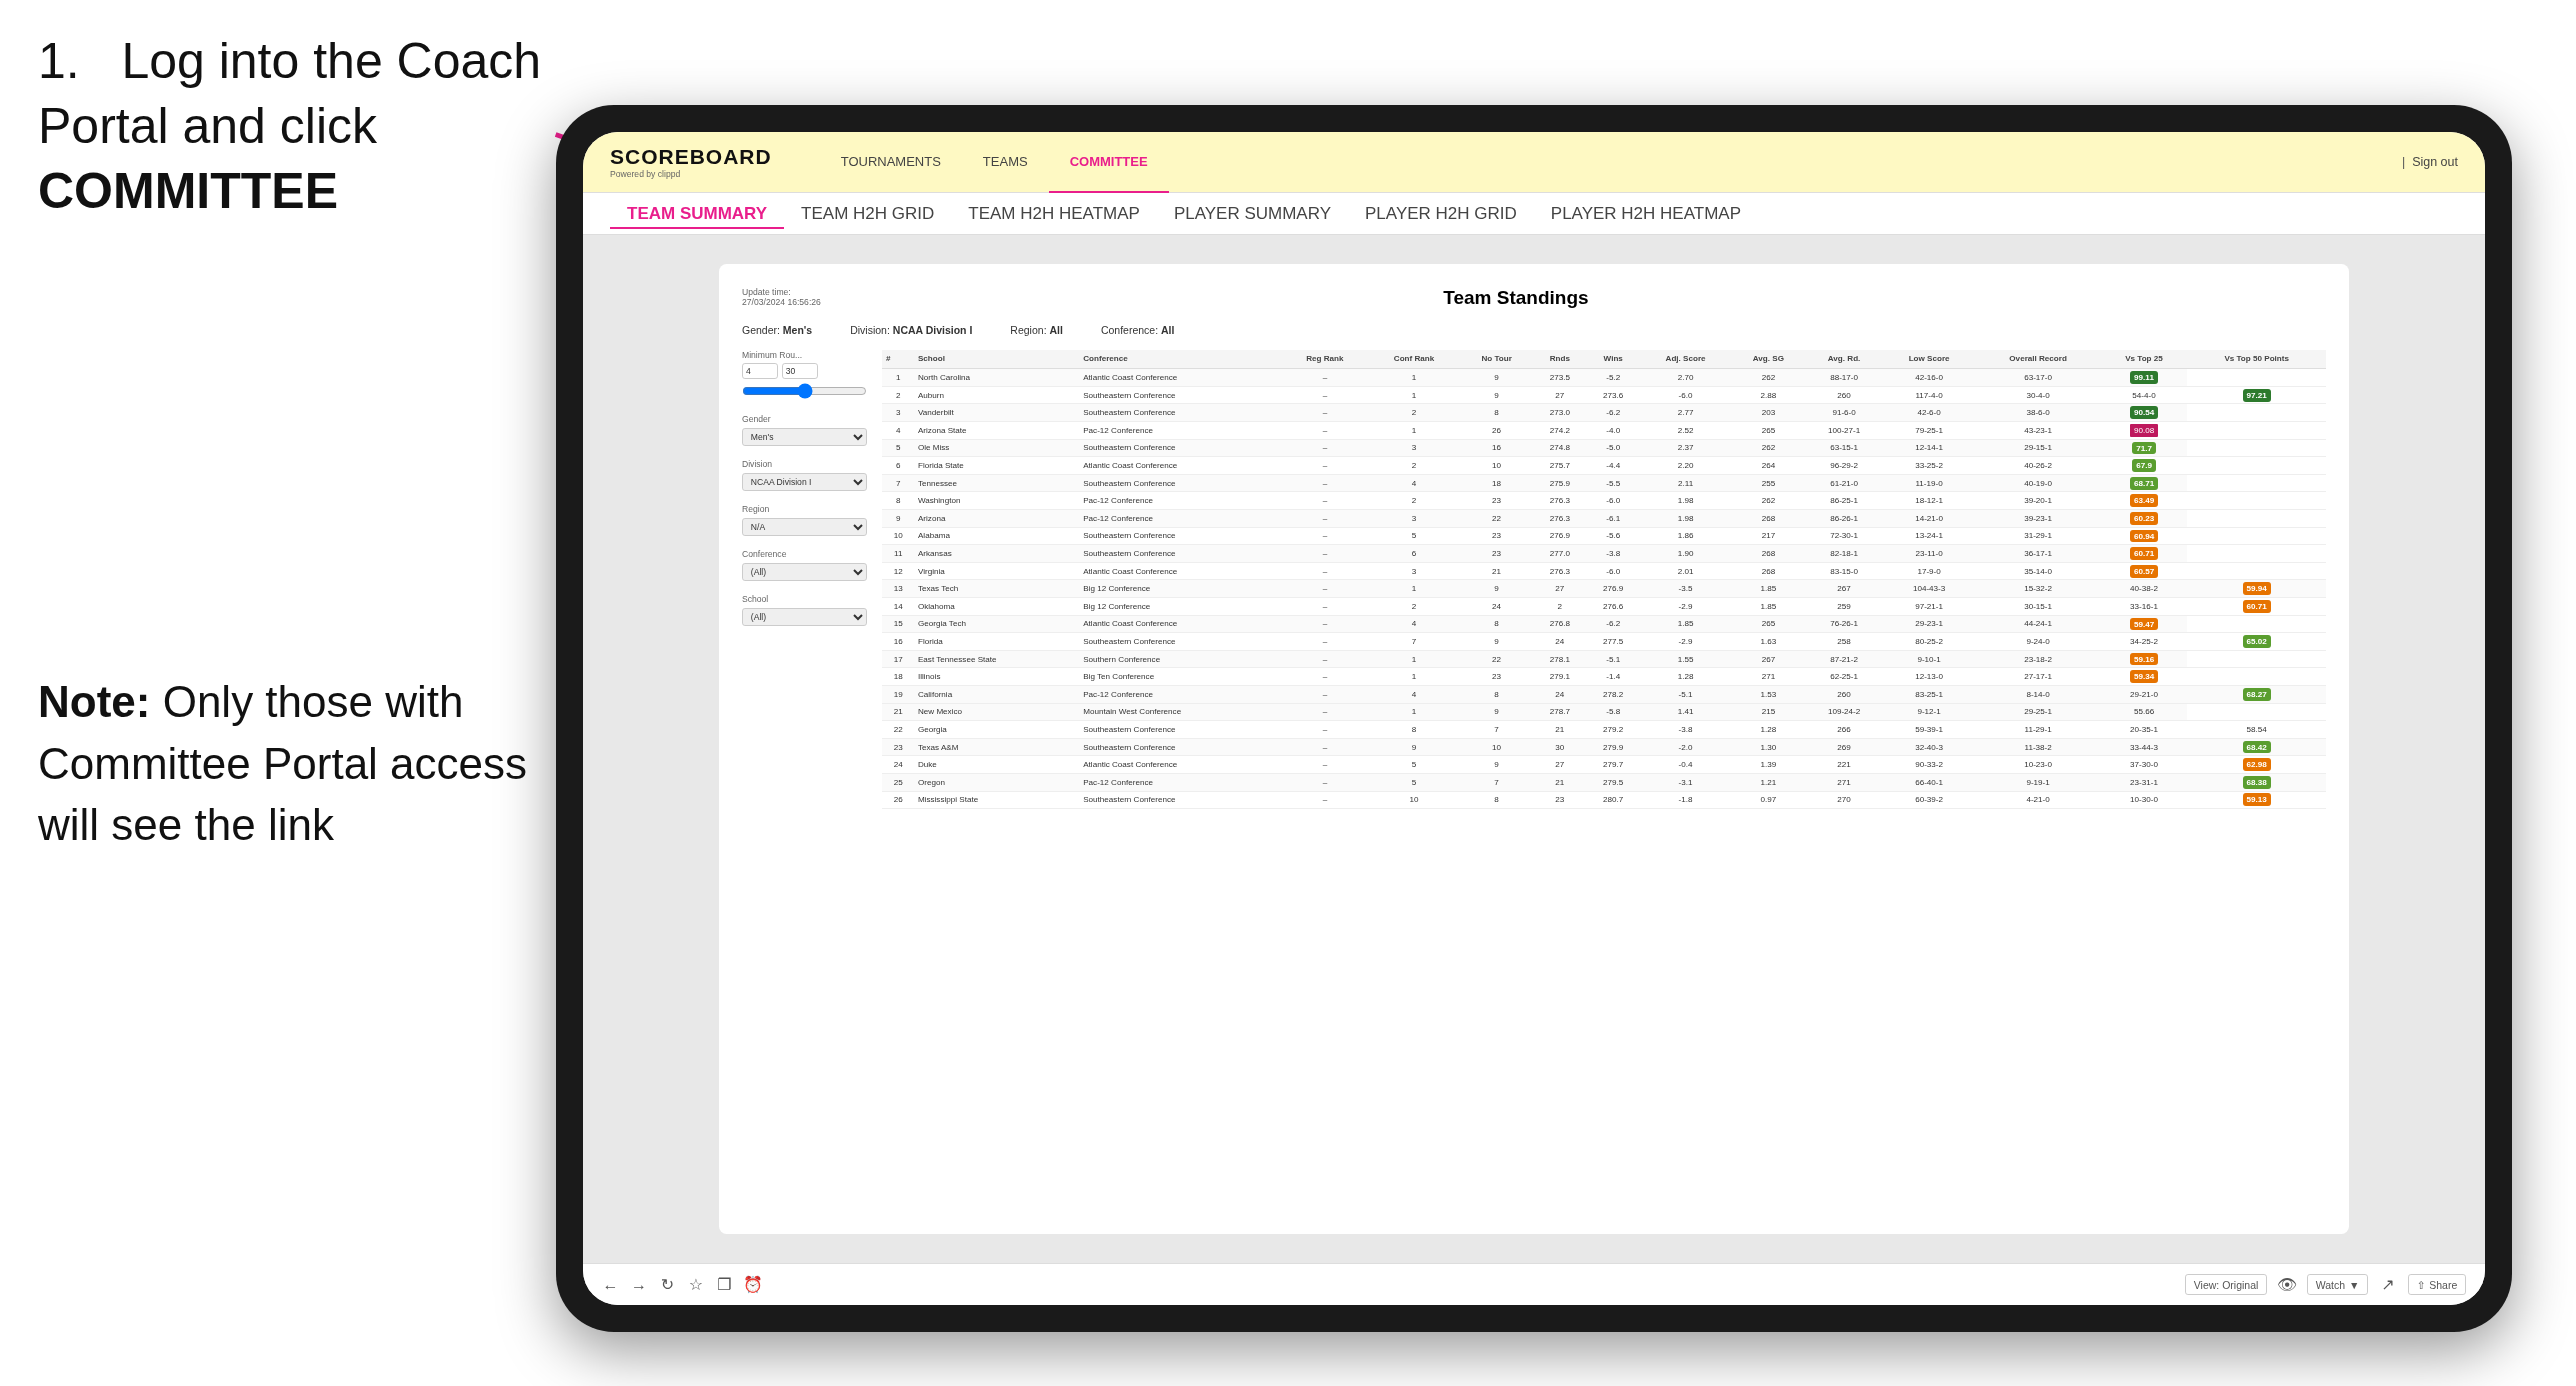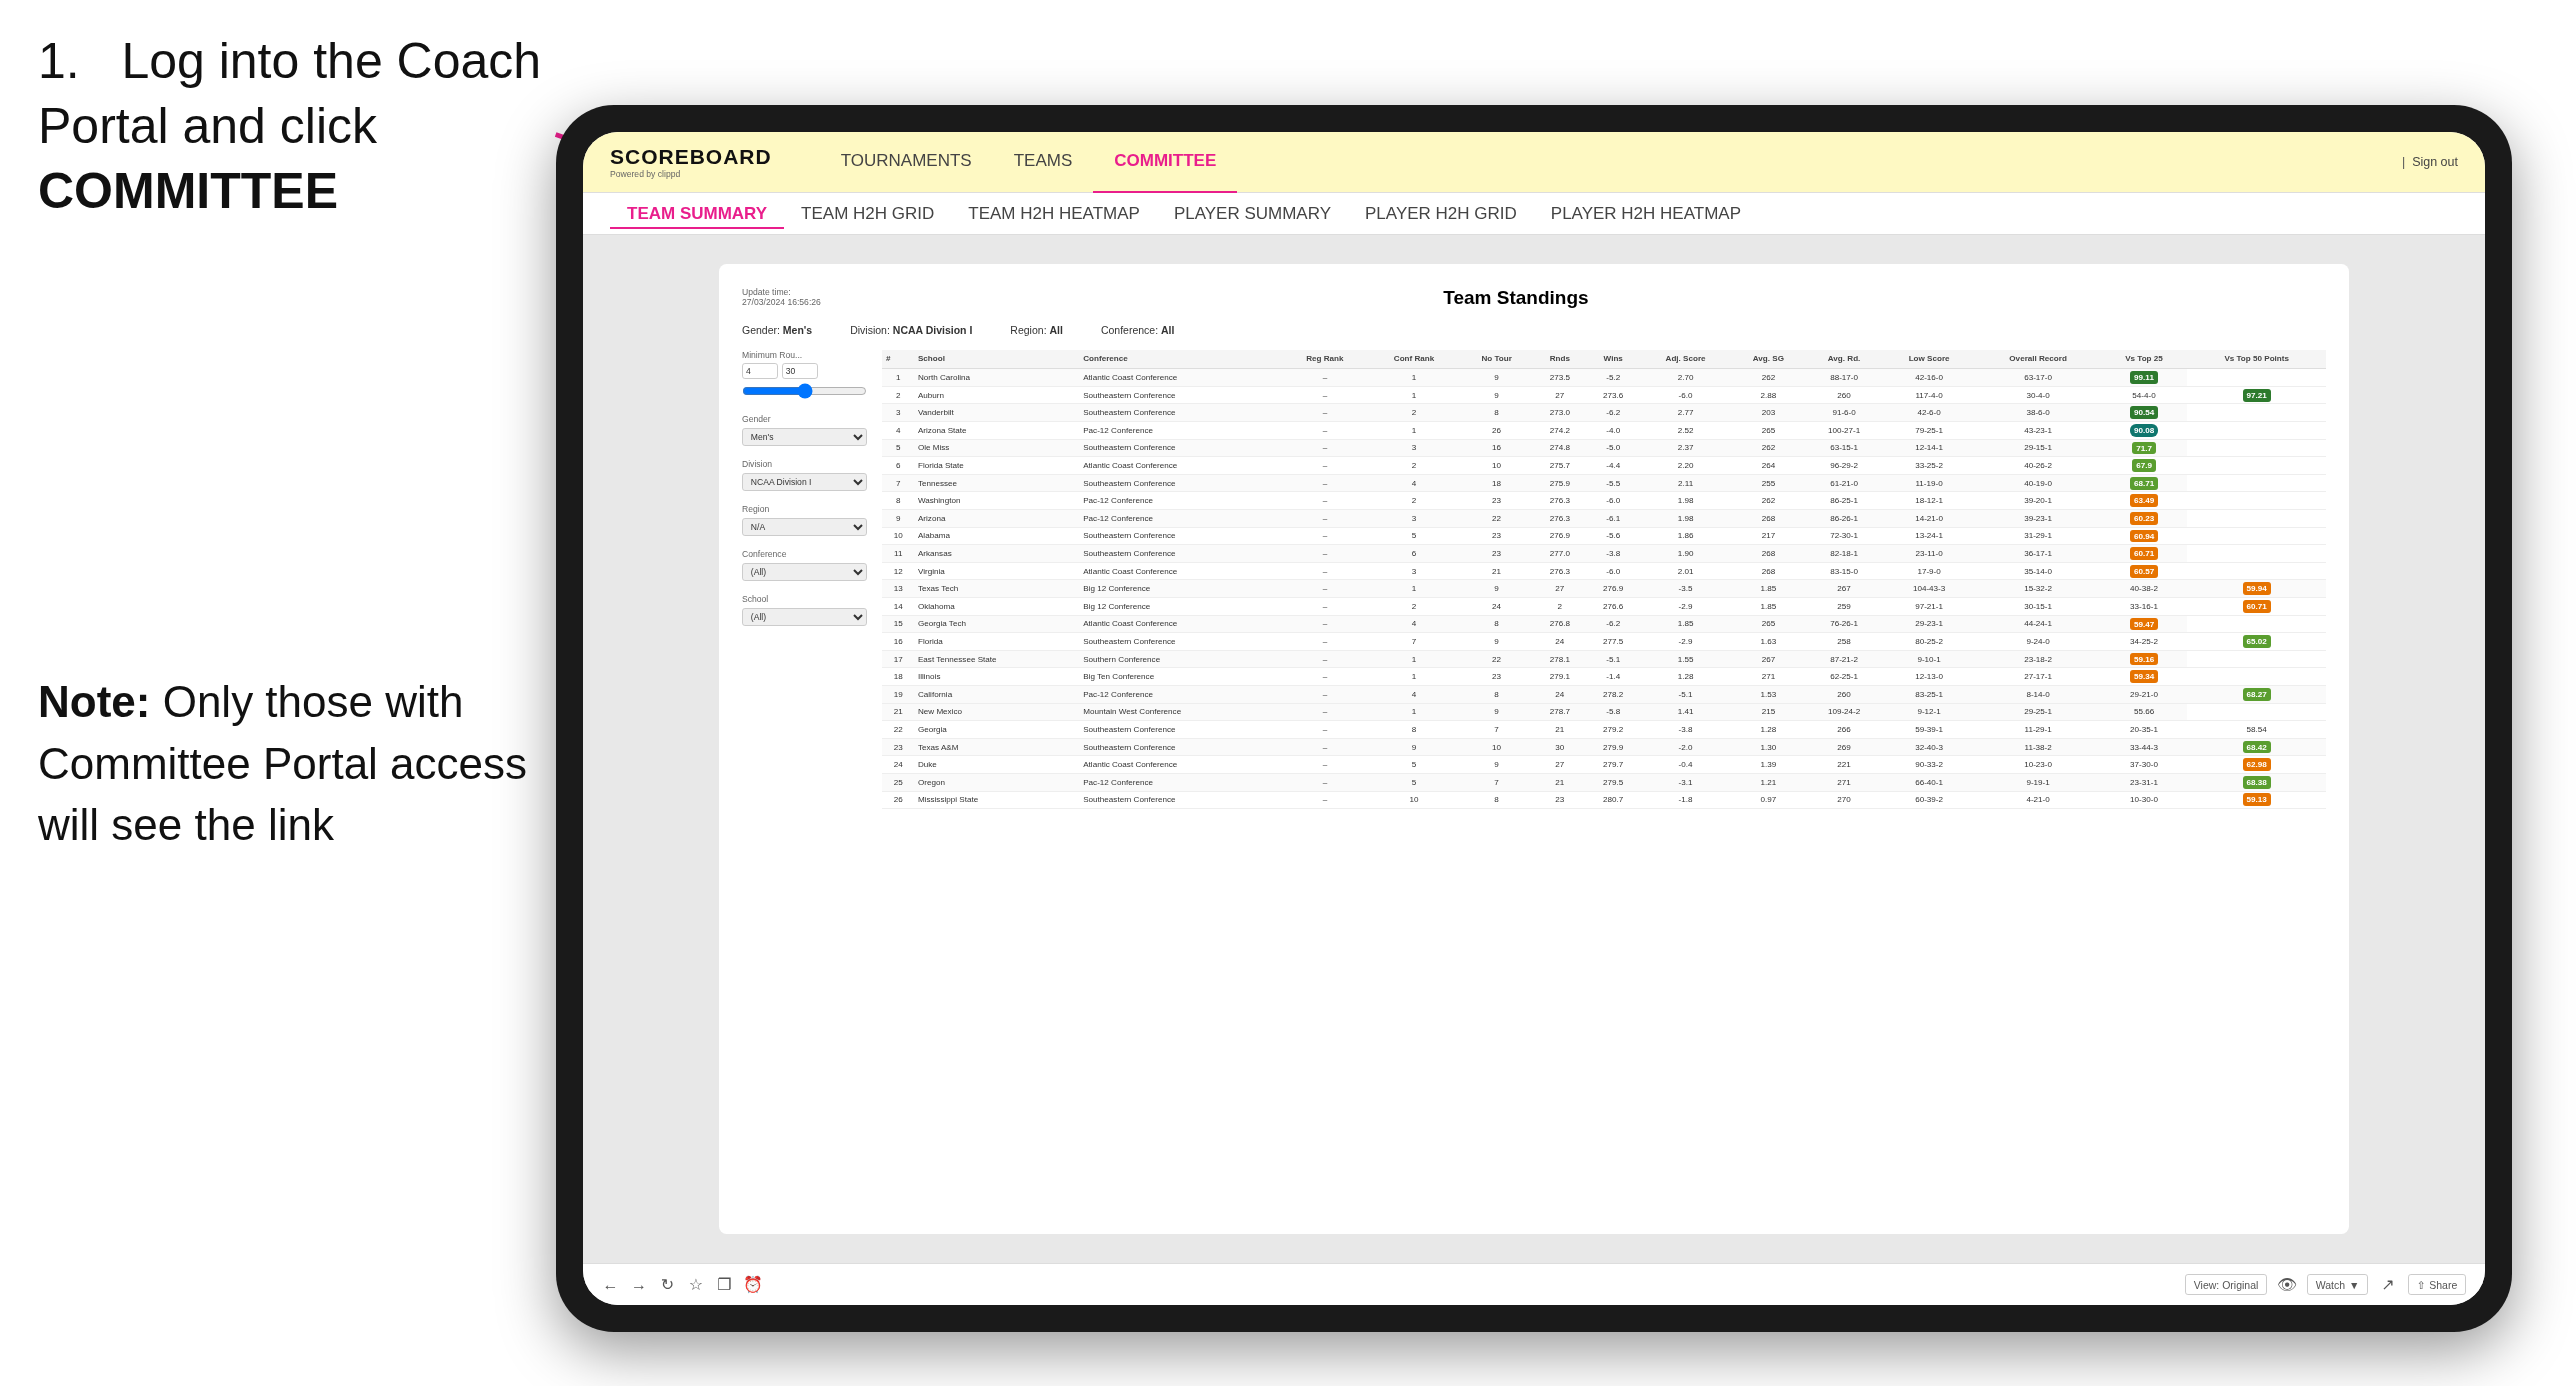--- a/index.html
+++ b/index.html
@@ -85,21 +85,21 @@
       display: flex;
       gap: 0;
       flex: 1;
     }
 
     .nav-link {
       padding: 12px 21px;
       height: 61px;
       display: flex;
       align-items: center;
-      font-size: 17px;
+      font-size: 13px;
       color: #444;
       cursor: pointer;
       border-bottom: 2.9px solid transparent;
       text-align: right;
     }
 
     .nav-link.active {
       color: #e91e8c;
       border-bottom: 2.9px solid #e91e8c;
       font-weight: 600;
@@ -503,21 +503,21 @@
                       <td>–</td>
                       <td>1</td>
                       <td>26</td>
                       <td>274.2</td>
                       <td>-4.0</td>
                       <td>2.52</td>
                       <td>265</td>
                       <td>100-27-1</td>
                       <td>79-25-1</td>
                       <td>43-23-1</td>
-                      <td><span style="background: #0f766e; color: rgb(255, 255, 255); border-radius: 6px; padding: 1.9px 3.8px; font-weight: 700;">90.08</span></td>
+                      <td><span style="background: #be185d; color: rgb(255, 255, 255); border-radius: 1px; padding: 1.9px 3.8px; font-weight: 400;">90.08</span></td>
                     </tr>
                     <tr style="background: rgb(250, 250, 250);">
                       <td>5</td>
                       <td class="left">Ole Miss</td>
                       <td class="left">Southeastern Conference</td>
                       <td>–</td>
                       <td>3</td>
                       <td>16</td>
                       <td>274.8</td>
                       <td>-5.0</td>

